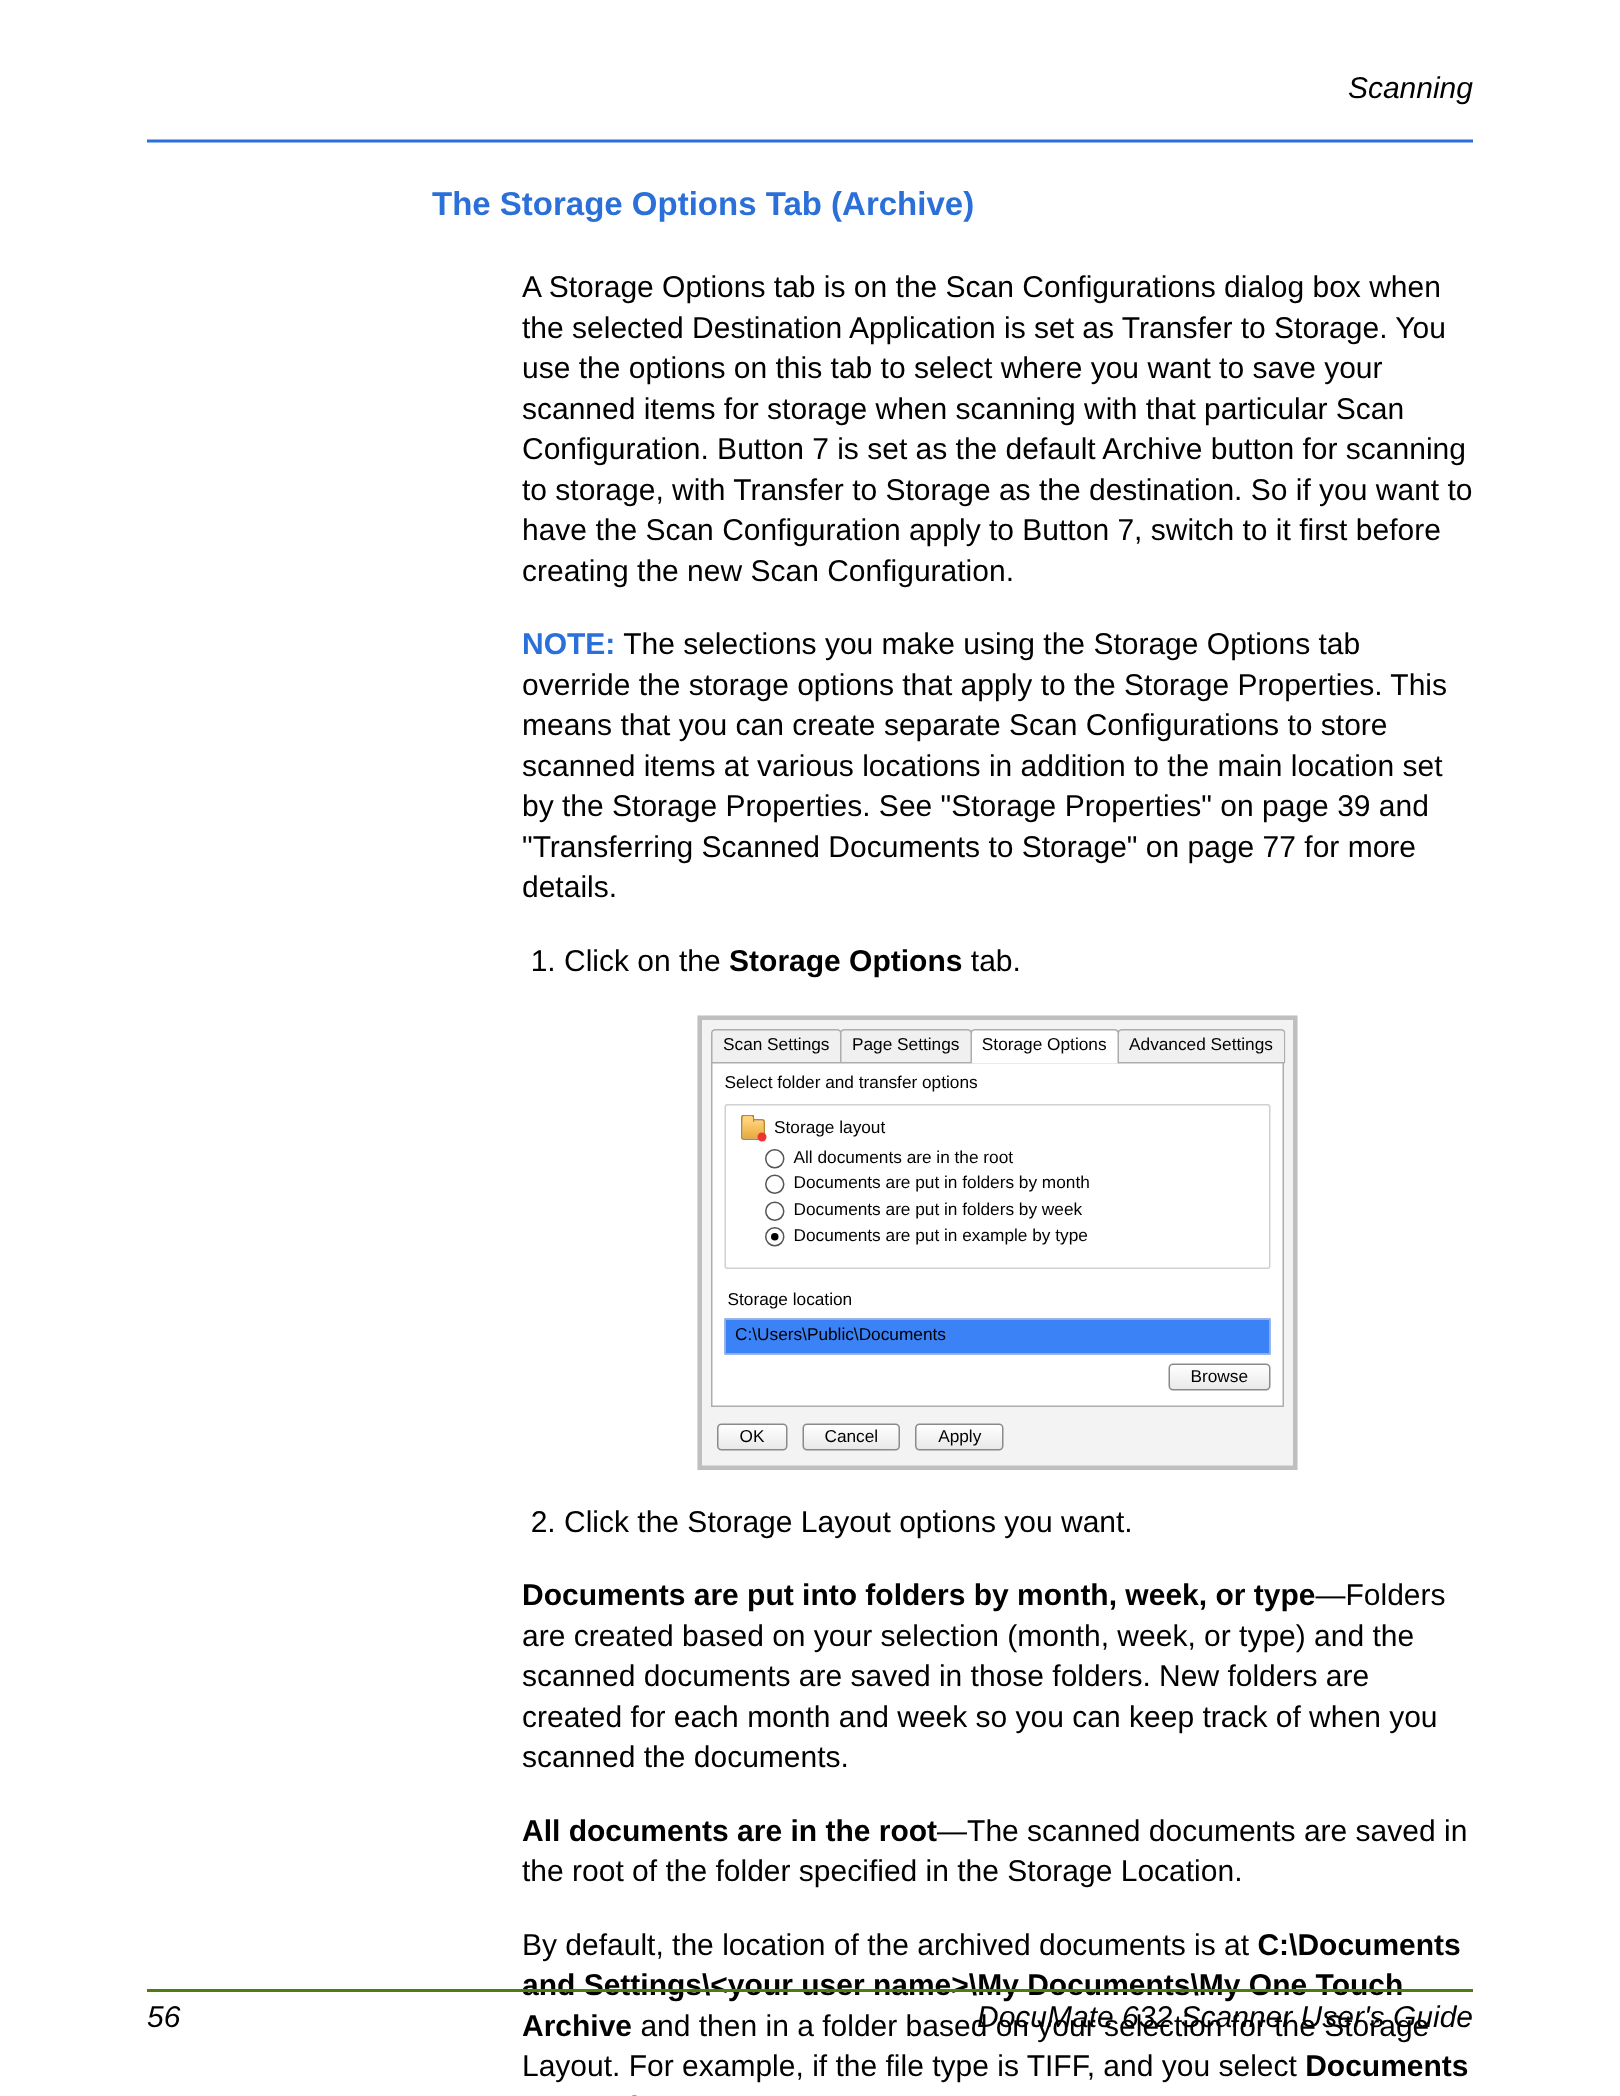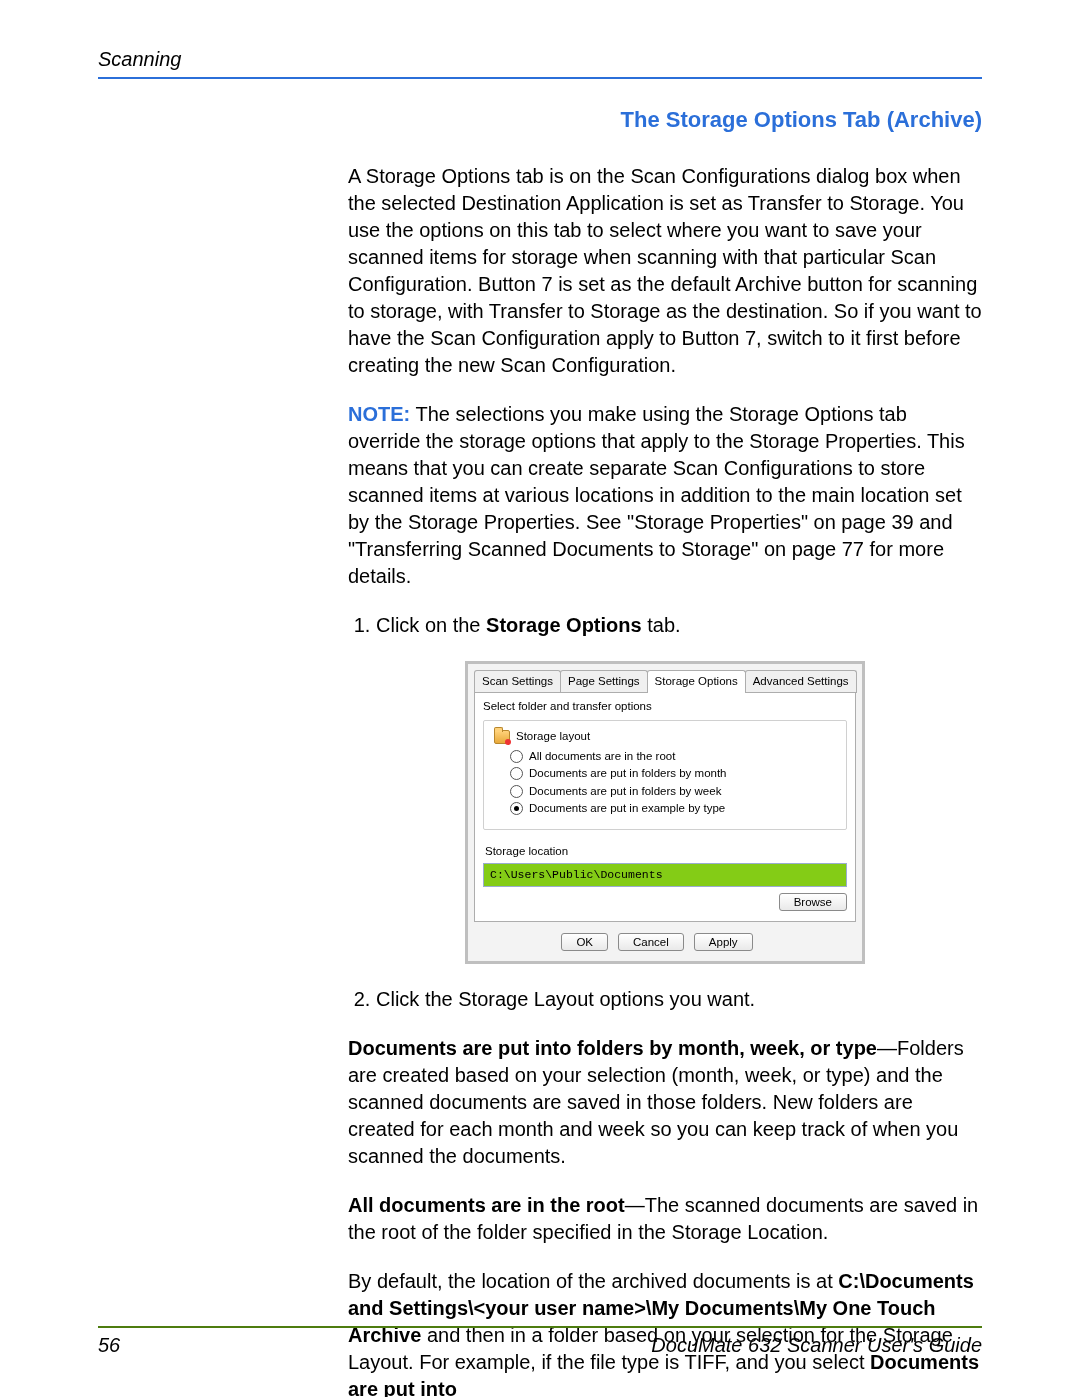--- a/index.html
+++ b/index.html
@@ -11,33 +11,32 @@
   }
   .page {
     width: 1080px;
     height: 1397px;
     position: relative;
     box-sizing: border-box;
     padding: 48px 98px 0 98px;
   }
   .running-head {
     display: flex;
-    justify-content: flex-start;
+    justify-content: flex-end;
     font-style: italic;
     font-size: 20px;
     border-bottom: 2px solid #2b6fd9;
-    padding-bottom: 6px;
+    padding-bottom: 22px;
     margin-bottom: 28px;
   }
   .section-title {
     color: #2b6fd9;
     font-weight: bold;
     font-size: 22px;
     margin: 8px 0 30px 190px;
-    text-align: right;
   }
   .body-col {
     margin-left: 250px;
     margin-right: 0;
     font-size: 20px;
     line-height: 1.35;
   }
   .body-col p {
     margin: 0 0 22px 0;
   }
@@ -152,40 +151,39 @@
   }
   .radio.selected::after{
     content:"";
     width:5px; height:5px;
     background:#000;
     border-radius:50%;
   }
   .loc-label { font-size:11.5px; margin: 0 0 4px 2px; }
   .path-box {
     border:1px solid #9aaccf;
-    background:#84cc16;
+    background:#3b82f6;
     padding:3px 6px;
     font-size:11.5px;
     margin-bottom:6px;
-    font-family:Liberation Mono, monospace;
   }
   .browse-row { text-align:right; }
   .btn {
     display:inline-block;
     border:1px solid #8a8a8a;
     border-radius:3px;
     background: linear-gradient(#fff,#e9e9e9);
     padding: 2px 14px;
     font-size:11.5px;
     font-family:inherit;
     cursor:pointer;
   }
   .dlg-buttons {
     display:flex;
-    justify-content:center;
+    justify-content:flex-start;
     gap:10px;
     padding: 10px 26px 10px 10px;
   }
 
   .footer {
     position:absolute;
     left:98px; right:98px;
     bottom: 40px;
     border-top: 2px solid #4d7c0f;
     padding-top: 6px;

